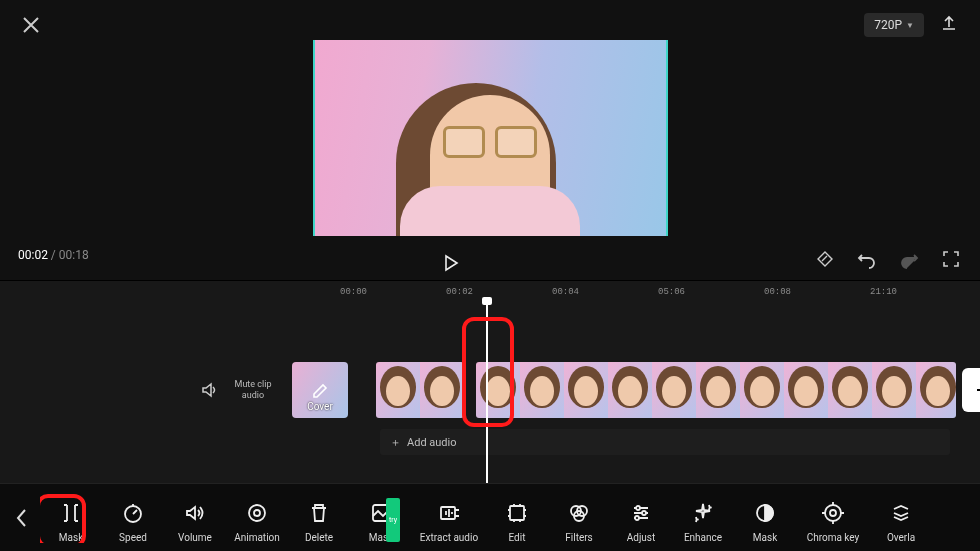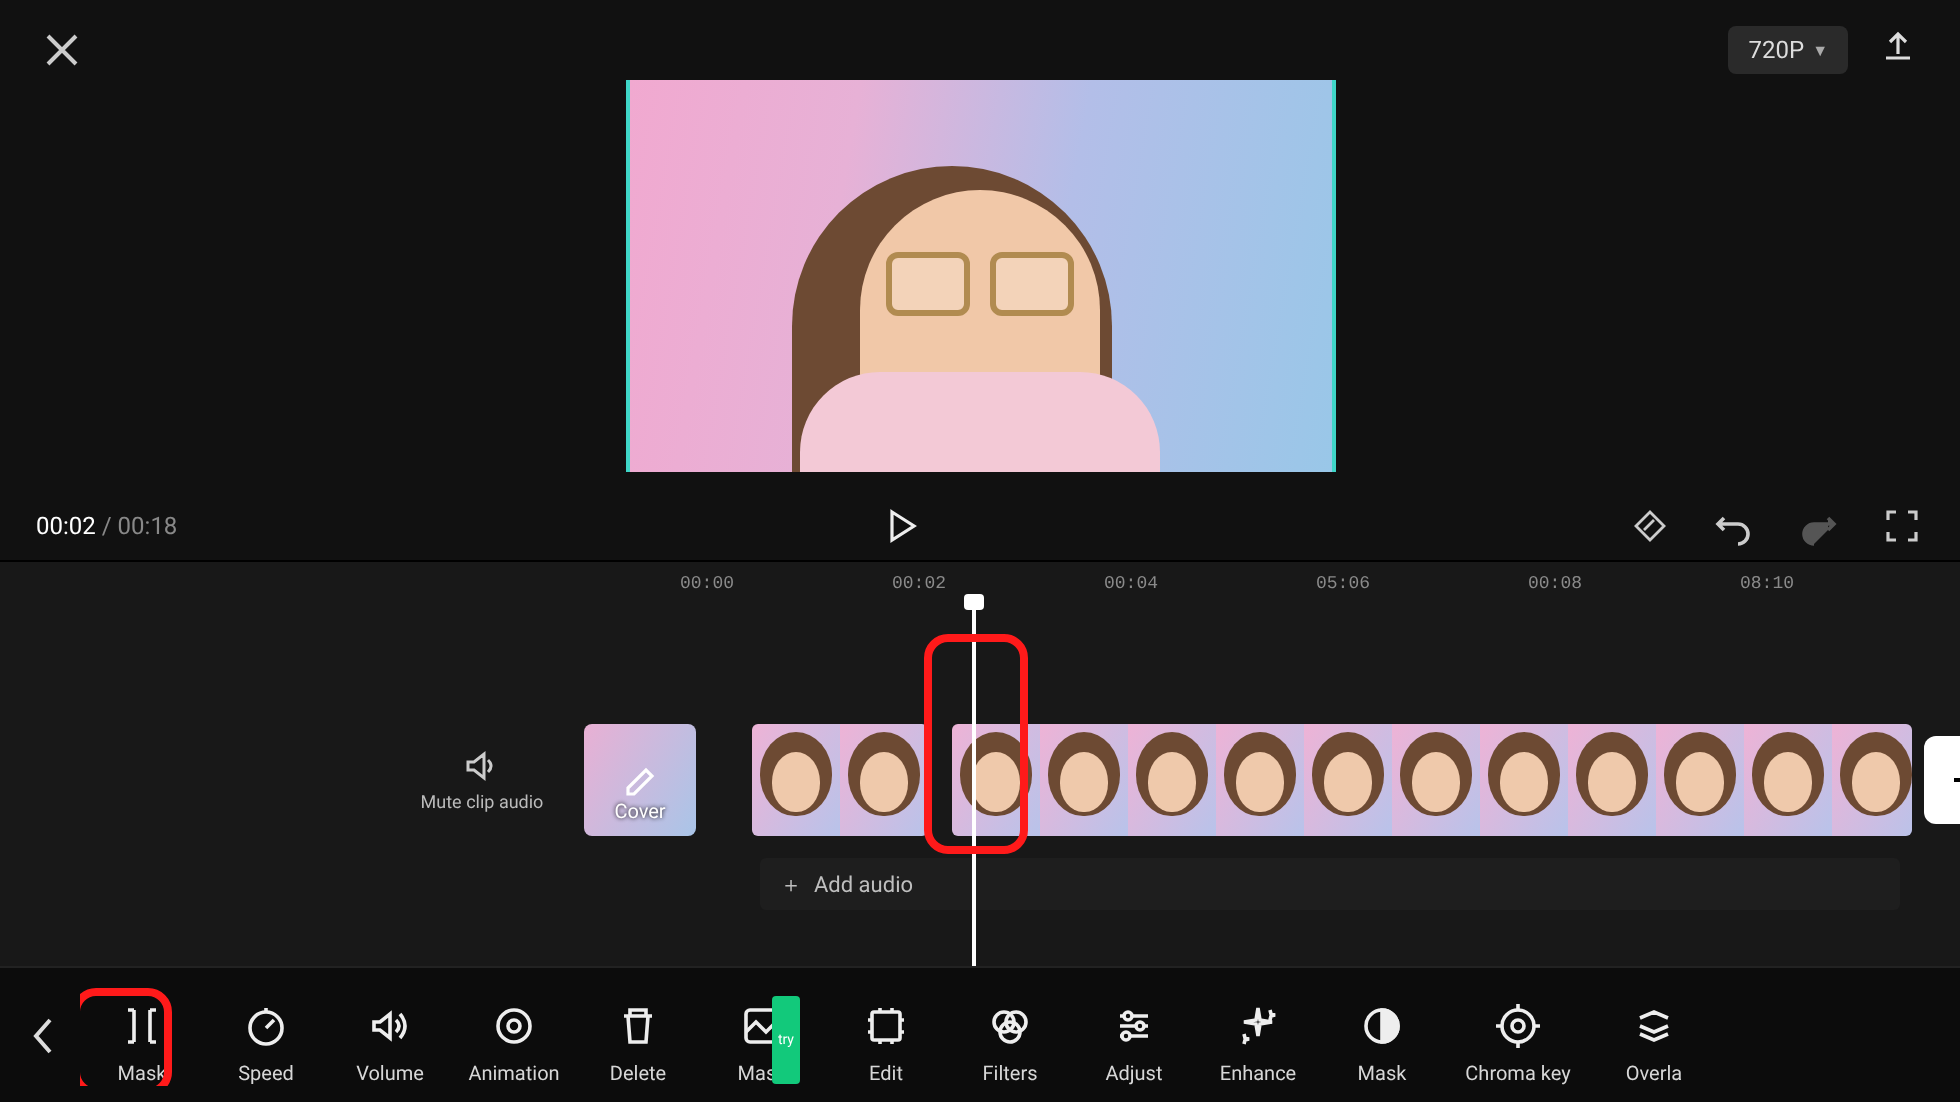--- a/index.html
+++ b/index.html
@@ -59,21 +59,21 @@
     background:rgba(255,255,255,.2);
   }
   .preview .shirt {
     position:absolute; left:50%; bottom:-10px; width:180px; height:60px; transform:translateX(-50%);
     background:#f3c9d6; border-radius:40px 40px 0 0;
   }
 
   
   .transport {
     position:absolute; top:248px; left:0; right:0; height:30px;
-    display:flex; align-items:center; justify-content:space-between;
+    display:flex; align-items:flex-start; justify-content:space-between;
     padding:0 18px;
   }
   .time { font-size:12px; }
   .time .cur { color:#fff; }
   .time .tot { color:#888; }
   .play-btn { width:30px; height:30px; display:flex; align-items:center; justify-content:center; cursor:pointer; }
   .trans-right { display:flex; align-items:center; gap:20px; }
   .tr-icon { width:22px; height:22px; display:flex; align-items:center; justify-content:center; cursor:pointer; }
   .tr-icon.disabled svg { stroke:#555; fill:#555; }
 
@@ -87,21 +87,21 @@
     display:flex; align-items:center; color:#8a8a8a; font-size:9px;
     padding-left:340px;
     font-family:Liberation Mono, monospace;
   }
   .ruler-mark { width:106px; flex:0 0 auto; position:relative; }
   .clip-row {
     position:absolute; top:78px; left:0; right:0; height:62px;
     display:flex; align-items:center;
   }
   .mute-block {
-    width:82px; display:flex; flex-direction:column; align-items:center; gap:4px;
+    width:82px; display:flex; align-items:center; gap:4px;
     margin-left:200px; color:#ccc;
   }
   .mute-block .lbl { font-size:9px; text-align:center; line-height:1.2; color:#bbb; }
   .cover-thumb {
     width:56px; height:56px; margin-left:10px; border-radius:4px;
     background:linear-gradient(120deg,#e9b0d4,#a9c5e8);
     display:flex; flex-direction:column; align-items:center; justify-content:center;
     position:relative; cursor:pointer;
   }
   .cover-thumb .lbl { position:absolute; bottom:6px; font-size:10px; color:#fff; text-shadow:0 0 2px #000; }
@@ -255,21 +255,21 @@
   </div>
 </div>
 
 <div class="timeline">
   <div class="ruler">
     <div class="ruler-mark">00:00</div>
     <div class="ruler-mark">00:02</div>
     <div class="ruler-mark">00:04</div>
     <div class="ruler-mark">05:06</div>
     <div class="ruler-mark">00:08</div>
-    <div class="ruler-mark">08:10</div>
+    <div class="ruler-mark">21:10</div>
   </div>
 
   <div class="clip-row">
     <div class="mute-block">
       <svg width="20" height="20" viewBox="0 0 20 20" fill="none" stroke="#ccc" stroke-width="1.5">
           <path d="M3 8 H6 L11 4 V16 L6 12 H3 Z M13 7 Q16 10 13 13"></path>
         </svg>
       <div class="lbl">Mute clip audio</div>
     </div>
     <div class="cover-thumb">
@@ -371,20 +371,29 @@
       <div class="tool">
         <div class="ic">
           <svg width="24" height="24" viewBox="0 0 24 24" fill="none" stroke="#eee" stroke-width="1.8">
             <rect x="4" y="4" width="16" height="16" rx="2"></rect>
             <path d="M4 15 L9 10 L14 15 L20 9"></path>
           </svg>
         </div>
         <div class="tlbl">Mask</div>
         <div class="badge">try</div>
       </div>
+      <div class="tool wide">
+        <div class="ic">
+          <svg width="24" height="24" viewBox="0 0 24 24" fill="none" stroke="#eee" stroke-width="1.8">
+            <rect x="4" y="6" width="14" height="12" rx="1"></rect>
+            <path d="M18 9 L22 9 M18 15 L22 15 M9 10 V14 M12 8 V16 M15 11 V13"></path>
+          </svg>
+        </div>
+        <div class="tlbl">Extract audio</div>
+      </div>
       <div class="tool">
         <div class="ic">
           <svg width="24" height="24" viewBox="0 0 24 24" fill="none" stroke="#eee" stroke-width="1.8">
             <rect x="5" y="5" width="14" height="14" rx="1"></rect>
             <path d="M9 5 V3 M15 5 V3 M9 19 V21 M15 19 V21 M5 9 H3 M5 15 H3 M19 9 H21 M19 15 H21"></path>
           </svg>
         </div>
         <div class="tlbl">Edit</div>
       </div>
       <div class="tool">

